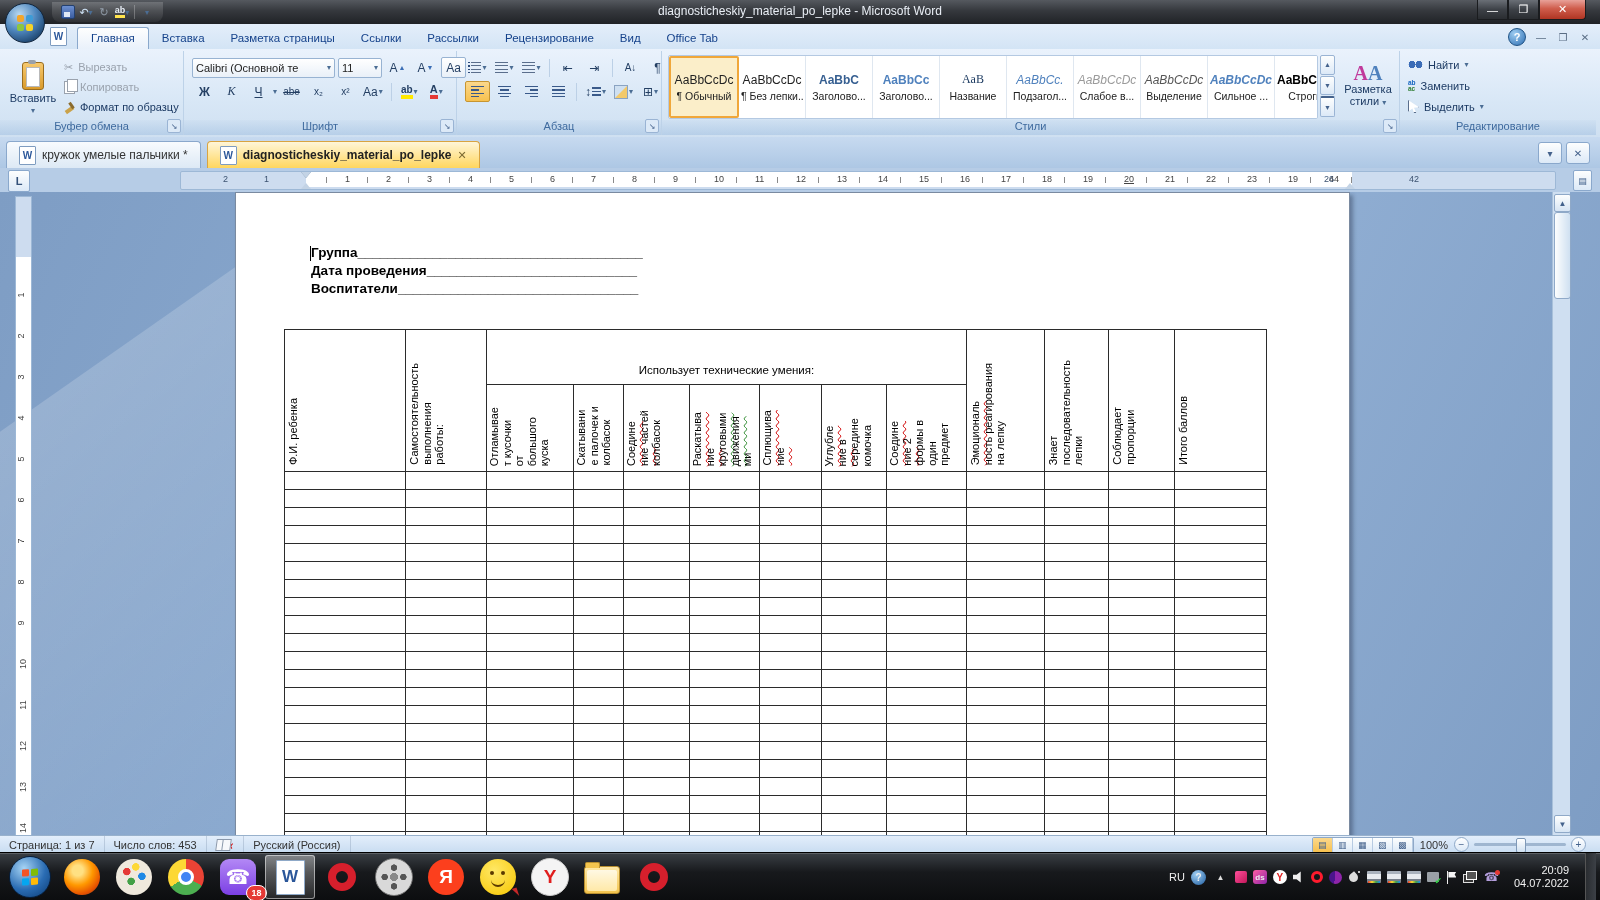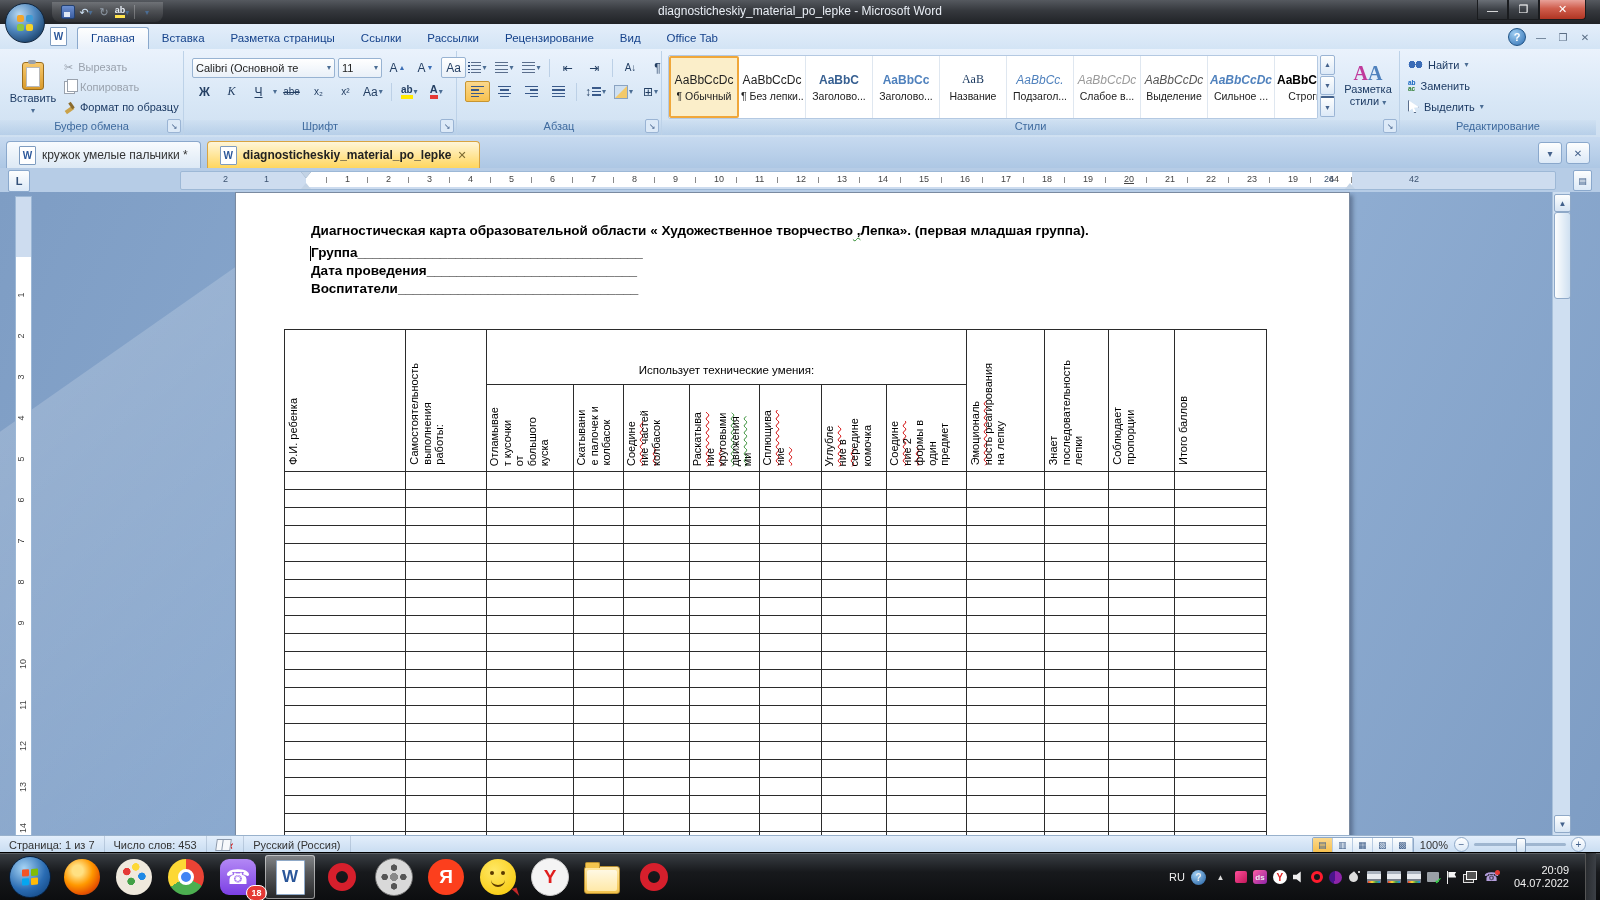--- a/index.html
+++ b/index.html
@@ -649,23 +649,20 @@
         <span class="vnum" style="top: 421px;">9</span>
         <span class="vnum" style="top: 462px;">10</span>
         <span class="vnum" style="top: 503px;">11</span>
         <span class="vnum" style="top: 544px;">12</span>
         <span class="vnum" style="top: 585px;">13</span>
         <span class="vnum" style="top: 626px;">14</span>
       </div>
 
     <div class="page">
       <span class="caret"></span>
-      <div class="dline" style="top:30px">
-        <span>Диагностическая карта образовательной области « Художественное творчество</span><span class="m-green"> ,</span><span>Лепка». (первая младшая группа).</span>
-      </div>
       <div class="dline" style="top:52px">Группа______________________________________</div>
       <div class="dline" style="top:70px">Дата проведения____________________________</div>
       <div class="dline" style="top:88px">Воспитатели________________________________</div>
 
       <table class="dtable" id="dtable">
           <colgroup>
             <col style="width: 121px;">
             <col style="width: 81px;">
             <col style="width: 87px;">
             <col style="width: 50px;">

